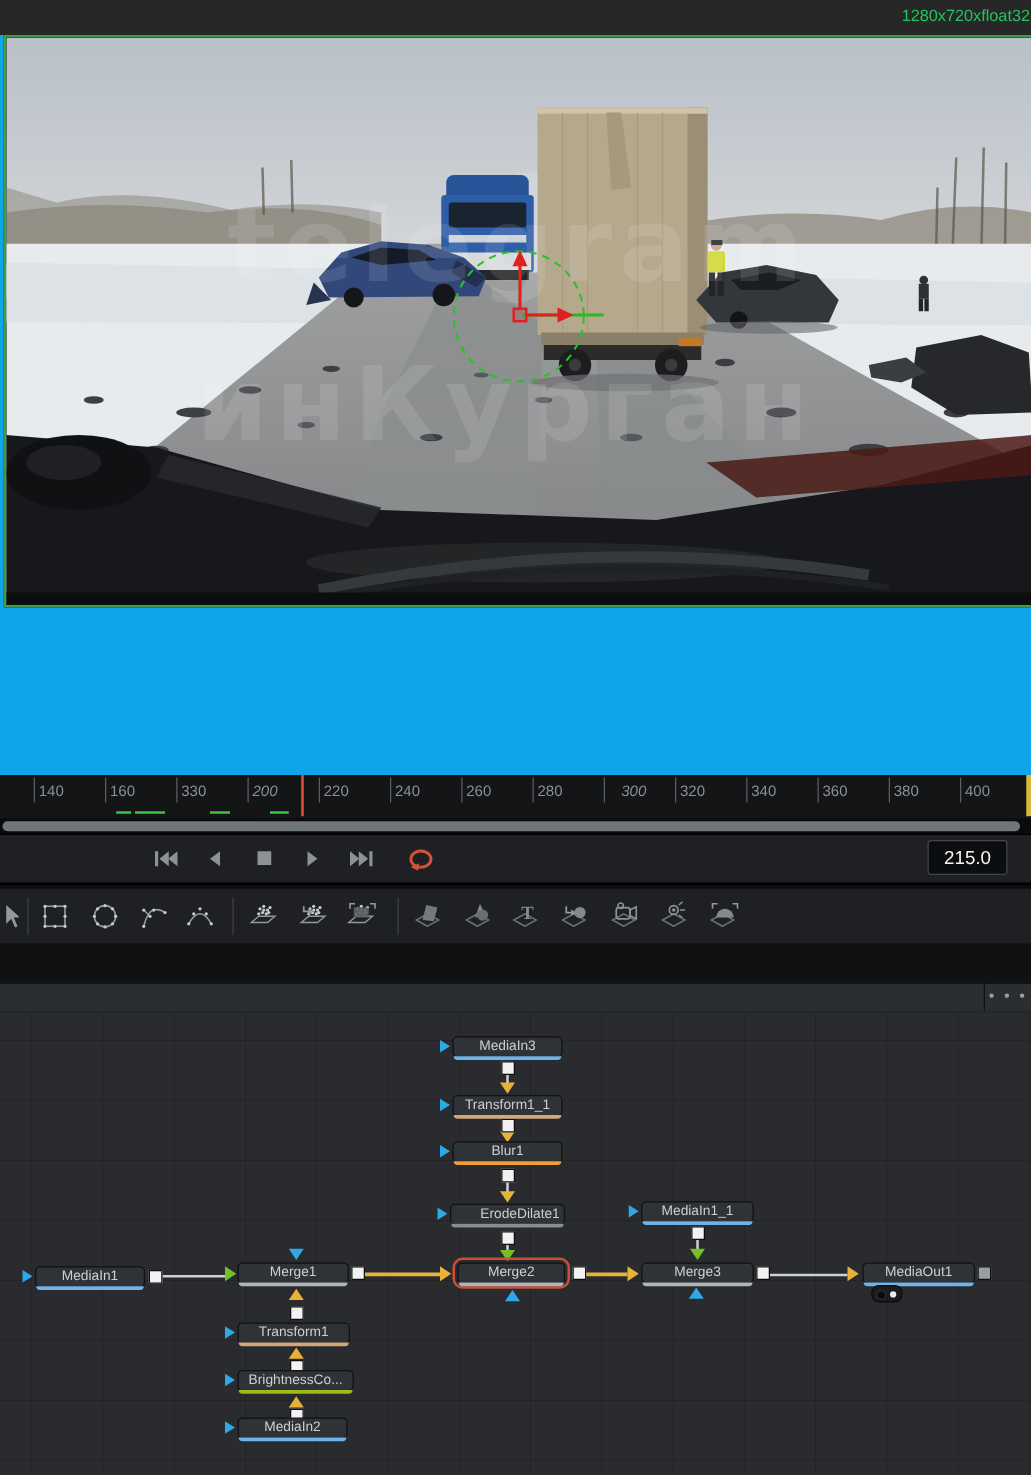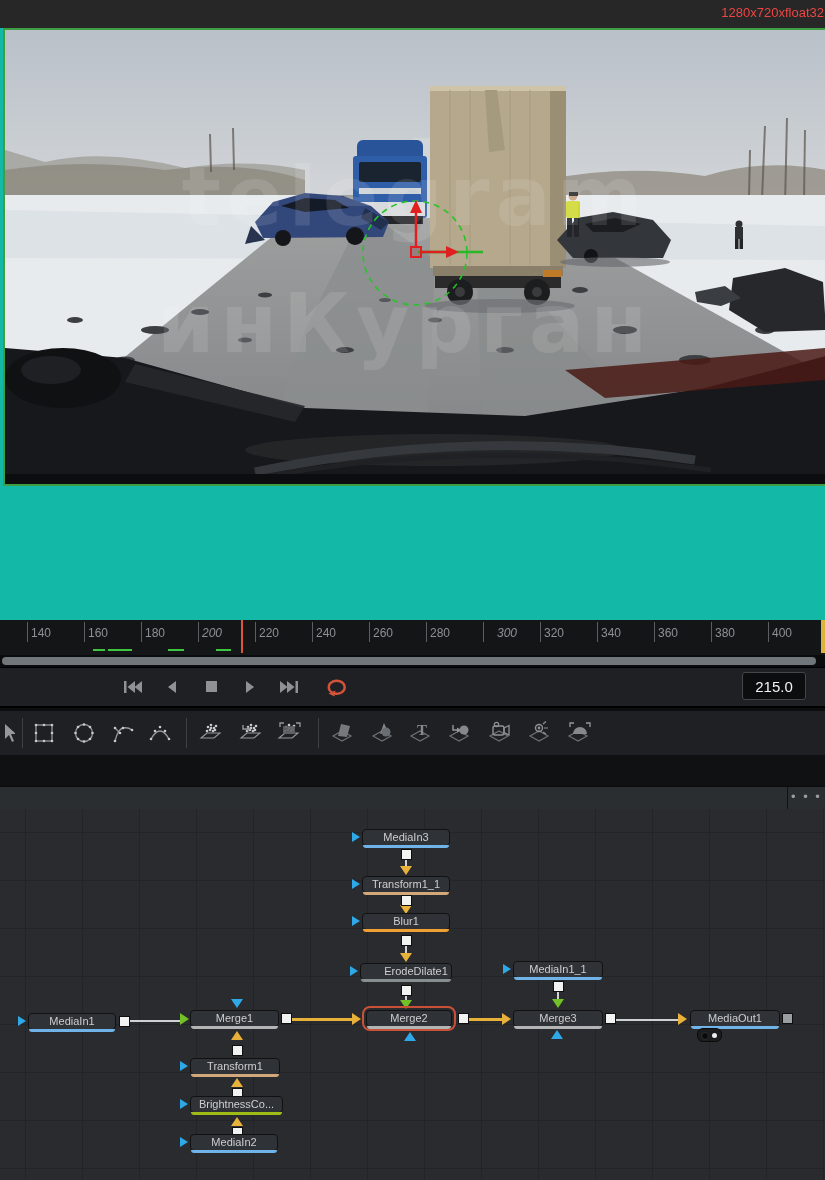--- a/index.html
+++ b/index.html
@@ -1,22 +1,22 @@
 <!DOCTYPE html>
 <html><head>
 <meta charset="utf-8">
 <style>
   html,body{margin:0;padding:0;background:#000;}
   body{width:825px;height:1180px;position:relative;overflow:hidden;
        font-family:"Liberation Sans",sans-serif;-webkit-font-smoothing:antialiased;}
   
   #titlebar{position:absolute;left:0;top:0;width:825px;height:28px;background:#272727;}
-  #res-label{position:absolute;right:1px;top:5px;font-size:13px;color:#ef4444;}
-  
-  #viewer{position:absolute;left:0;top:28px;width:825px;height:620px;background:#14b8a6;}
+  #res-label{position:absolute;right:1px;top:5px;font-size:13px;color:#22c55e;}
+  
+  #viewer{position:absolute;left:0;top:28px;width:825px;height:620px;background:#0ea5e9;}
   #frame-wrap{position:absolute;left:3px;top:0;width:825px;height:458px;
               border:2px solid #3f9e42;box-sizing:border-box;overflow:hidden;background:#0a0a0a;}
   #frame-wrap svg{display:block;}
   
   #ruler{position:absolute;left:0;top:620px;width:825px;height:35px;background:#141517;}
   .tick{position:absolute;top:2px;width:1px;height:20px;background:#5b5e62;}
   .tick-label{position:absolute;top:6px;font-size:12px;color:#8d9094;}
   .cache-seg{position:absolute;top:29px;height:2px;background:#3ec43e;}
   #playhead{position:absolute;top:0;width:2px;height:33px;background:#e0543c;}
   #range-end{position:absolute;top:0;right:0;width:4px;height:33px;background:#d9b53c;}
@@ -211,21 +211,21 @@
 </div>
 
 <div id="ruler">
   <div id="playhead" style="left: 241px;"></div>
   <div id="range-end"></div>
 <div class="tick" style="left: 27px;"></div>
     <div class="tick-label" style="left: 31px;">140</div>
     <div class="tick" style="left: 84px;"></div>
     <div class="tick-label" style="left: 88px;">160</div>
     <div class="tick" style="left: 141px;"></div>
-    <div class="tick-label" style="left: 145px;">180</div>
+    <div class="tick-label" style="left: 145px;">330</div>
     <div class="tick" style="left: 198px;"></div>
     <div class="tick-label" style="left: 202px; font-style: italic;">200</div>
     <div class="tick" style="left: 255px;"></div>
     <div class="tick-label" style="left: 259px;">220</div>
     <div class="tick" style="left: 312px;"></div>
     <div class="tick-label" style="left: 316px;">240</div>
     <div class="tick" style="left: 369px;"></div>
     <div class="tick-label" style="left: 373px;">260</div>
     <div class="tick" style="left: 426px;"></div>
     <div class="tick-label" style="left: 430px;">280</div>

